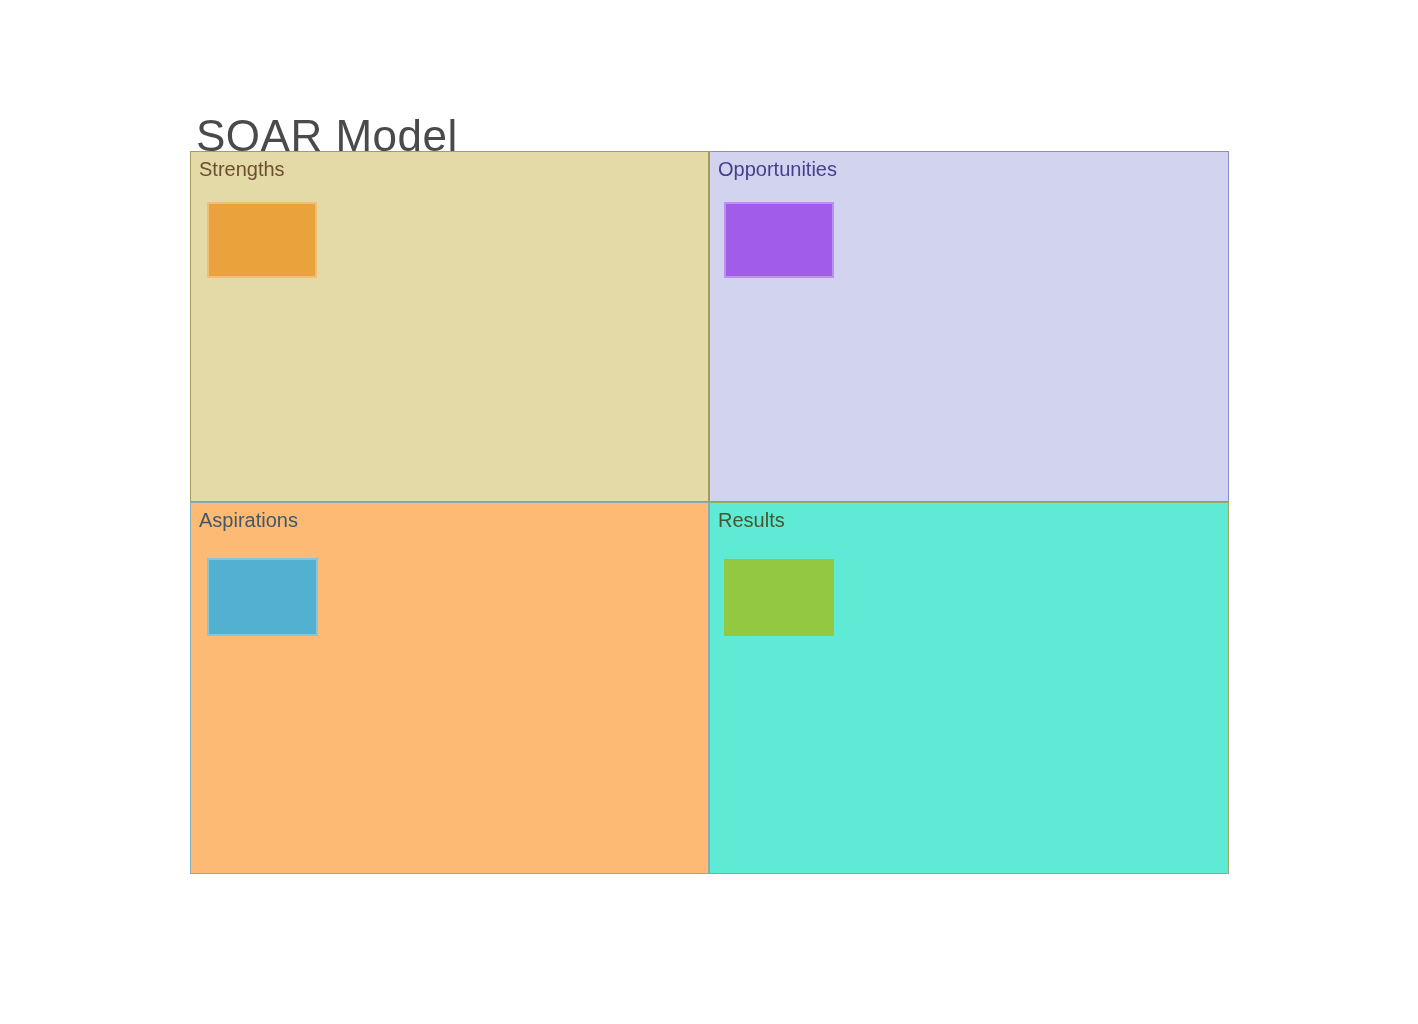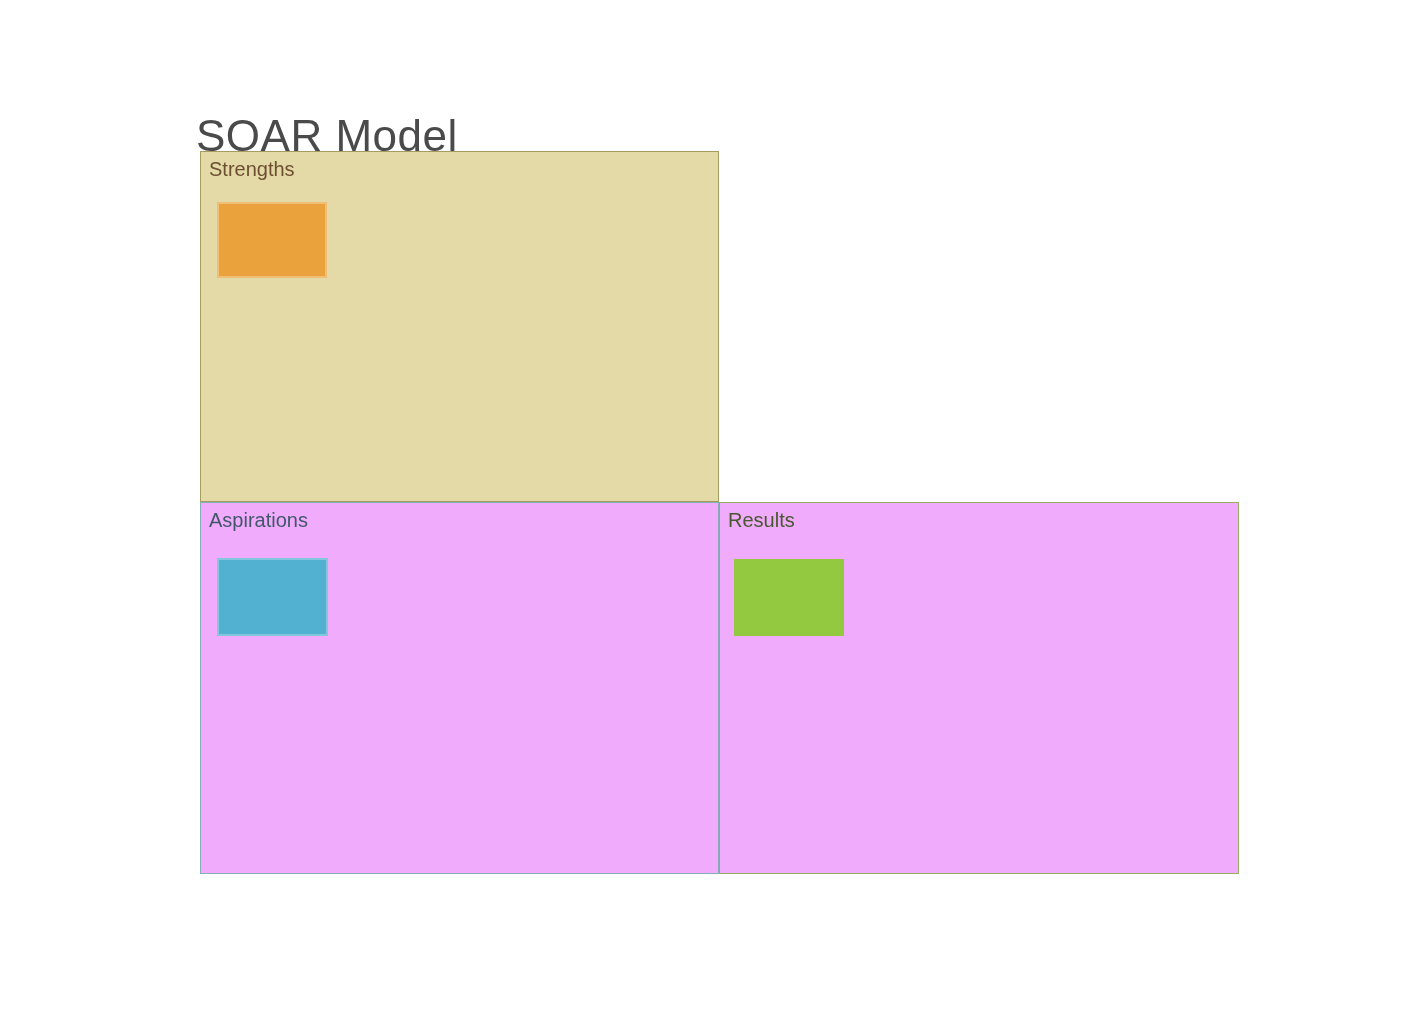--- a/index.html
+++ b/index.html
@@ -21,21 +21,21 @@
     left: 196px;
     top: 82px;
     margin: 0;
     font-size: 44px;
     font-weight: 500;
     letter-spacing: 0.5px;
     line-height: 1.1;
   }
   .grid {
     position: absolute;
-    left: 200px;
+    left: 190px;
     top: 151px;
     width: 1039px;
     height: 723px;
   }
   .quadrant {
     position: absolute;
     box-sizing: border-box;
     border: 1px solid transparent;
   }
   .q-strengths     { left: 0;     top: 0;     width: 519px; height: 351px; }
@@ -67,25 +67,29 @@
 
   <h1 class="title" style="color: rgb(74, 74, 74); margin-top: 30px;">SOAR Model</h1>
 
   <div class="grid">
 
     <div class="quadrant q-strengths" style="background: rgb(227, 218, 168); border-color: rgb(167, 156, 95);">
       <div class="q-label" style="color: rgb(109, 78, 49);">Strengths</div>
       <div class="q-shape" style="background: rgb(233, 162, 60); border-color: rgb(240, 190, 116);"></div>
     </div>
 
+    <div class="quadrant q-opportunities" style="background: rgb(210, 212, 239); border-color: rgb(140, 140, 214);">
+      <div class="q-label" style="color: rgb(69, 64, 142);">Opportunities</div>
+      <div class="q-shape" style="background: rgb(161, 92, 234); border-color: rgb(190, 143, 241);"></div>
+    </div>
 
-    <div class="quadrant q-aspirations" style="background: #f0abfc; border-color: rgb(133, 174, 184);">
+    <div class="quadrant q-aspirations" style="background: #fdba74; border-color: rgb(133, 174, 184);">
       <div class="q-label" style="color: rgb(64, 88, 106);">Aspirations</div>
       <div class="q-shape" style="background: rgb(82, 177, 209); border-color: rgb(131, 199, 221);"></div>
     </div>
 
-    <div class="quadrant q-results" style="background: #f0abfc; border-color: rgb(147, 176, 96);">
+    <div class="quadrant q-results" style="background: #5eead4; border-color: rgb(147, 176, 96);">
       <div class="q-label" style="color: rgb(71, 87, 46);">Results</div>
       <div class="q-shape" style="background: rgb(147, 200, 65); border-color: rgb(147, 200, 65);"></div>
     </div>
 
   </div>
 </div>
 
 </body></html>

